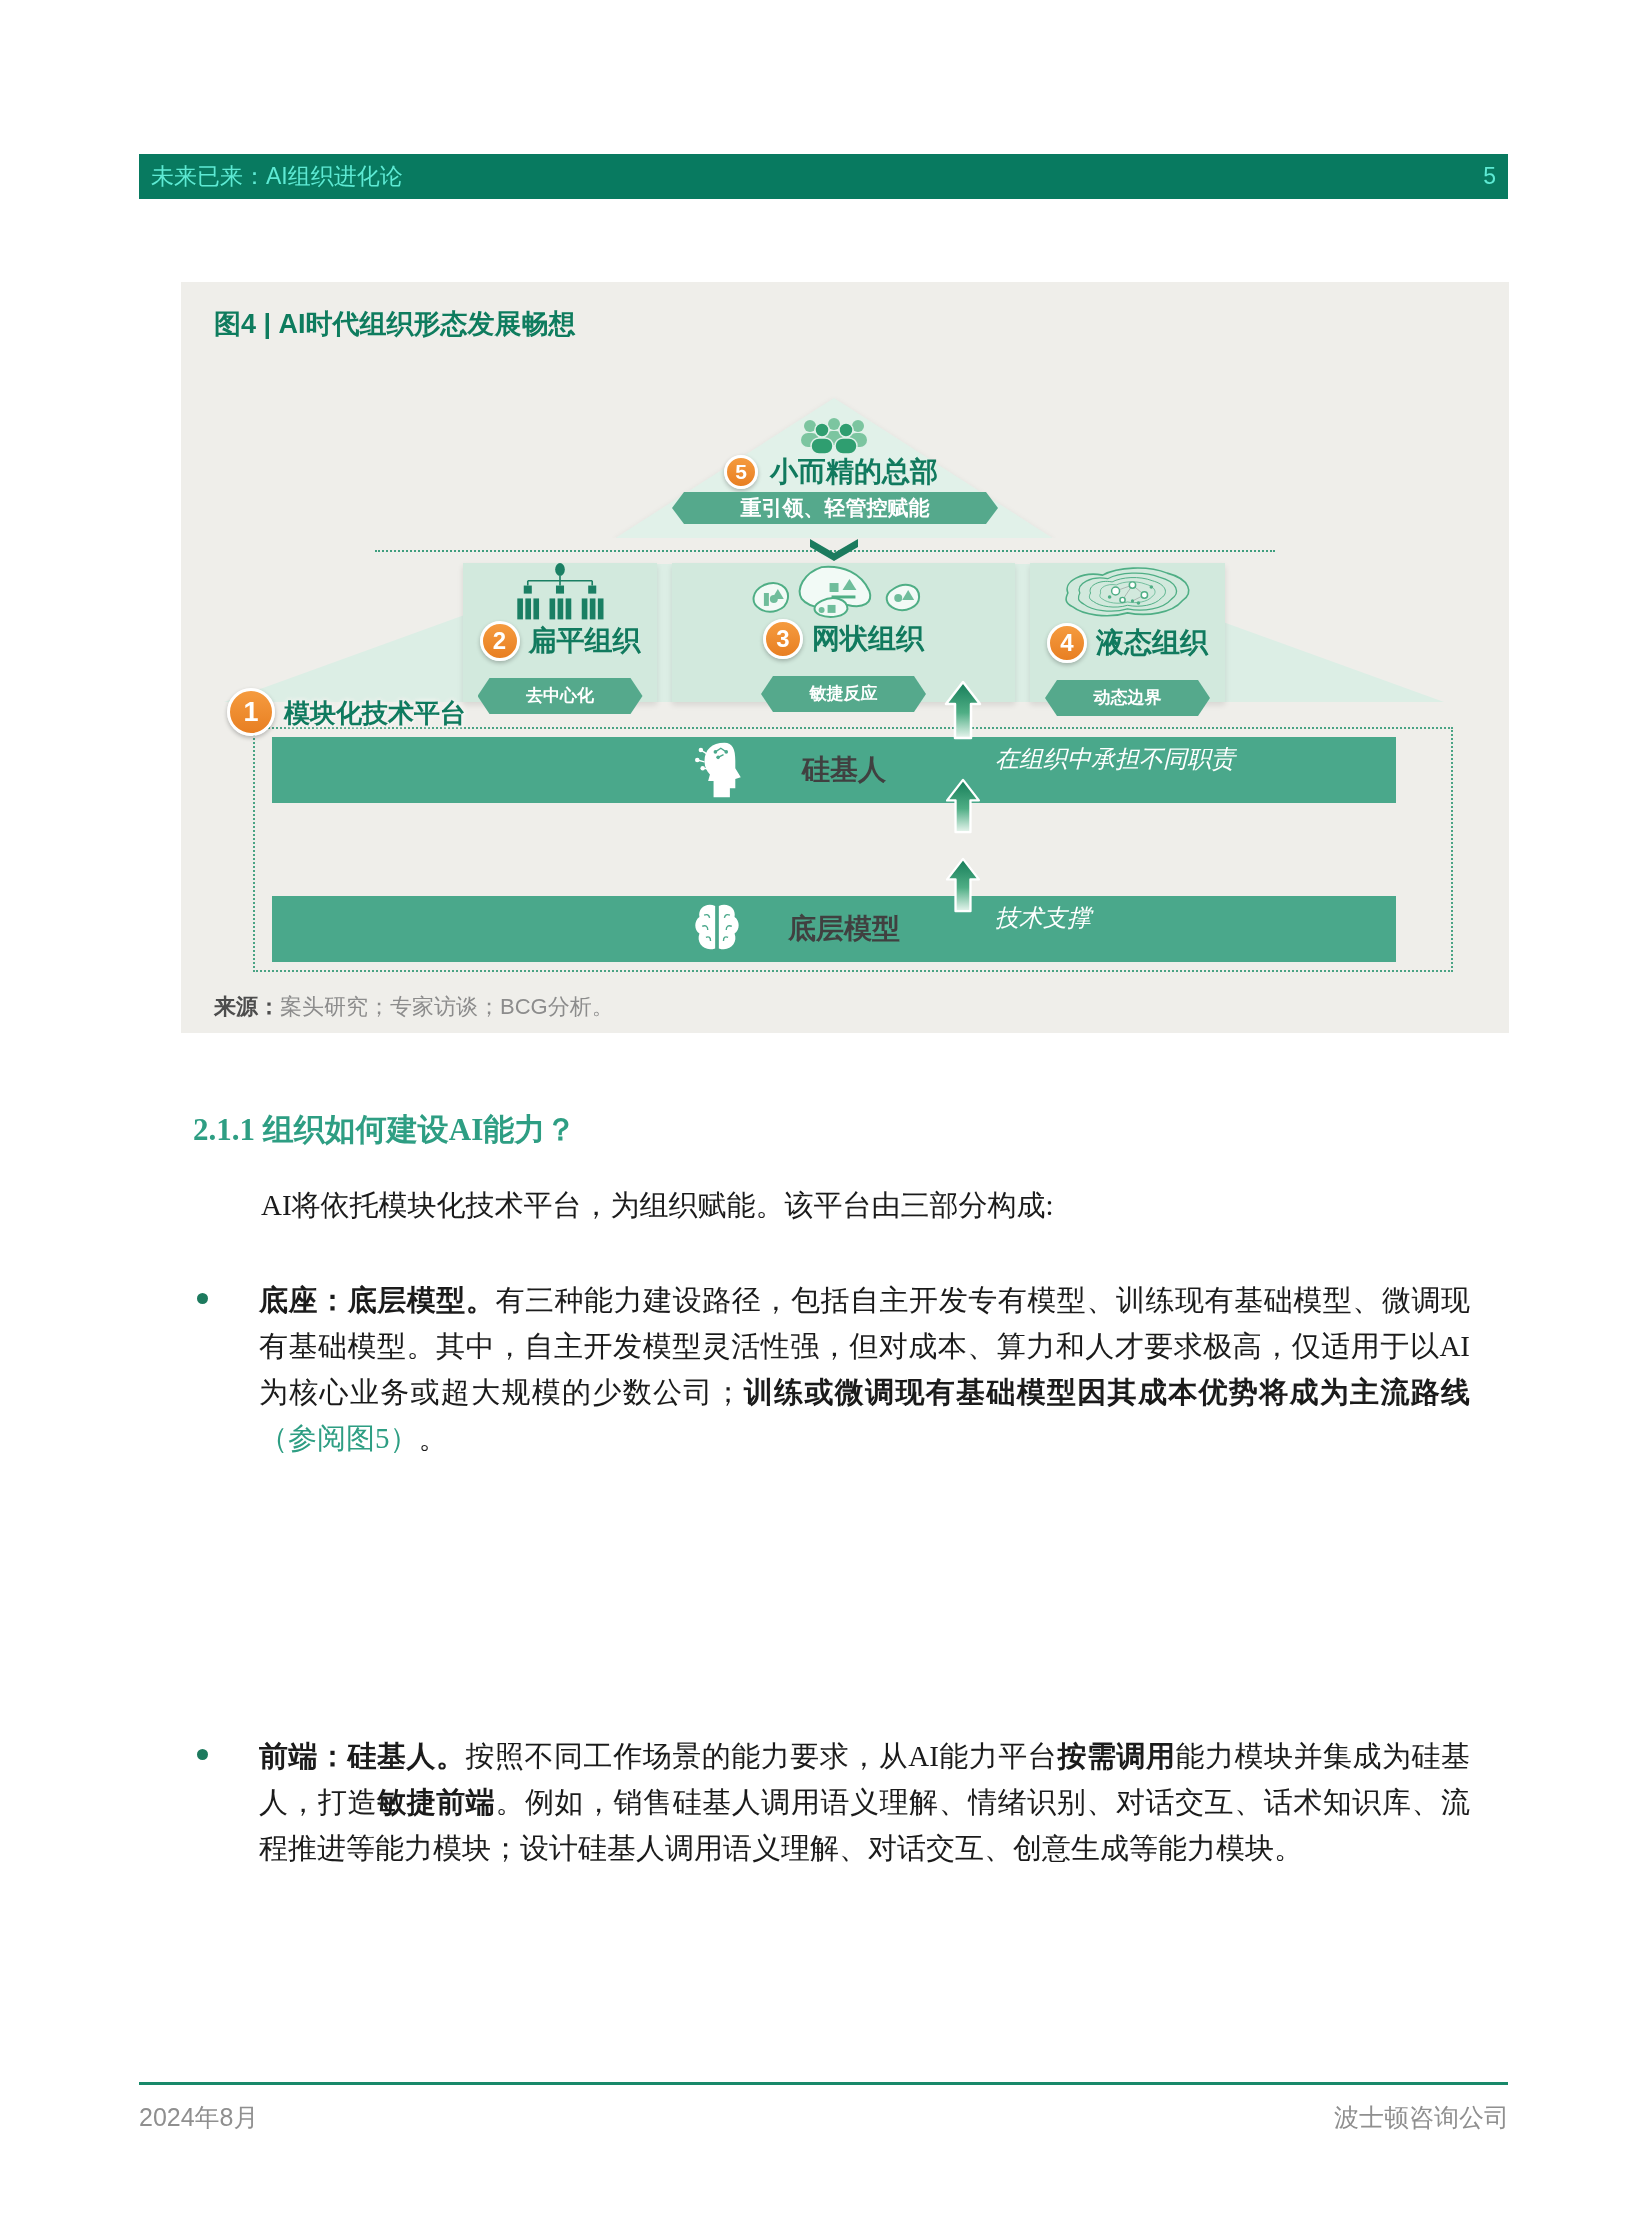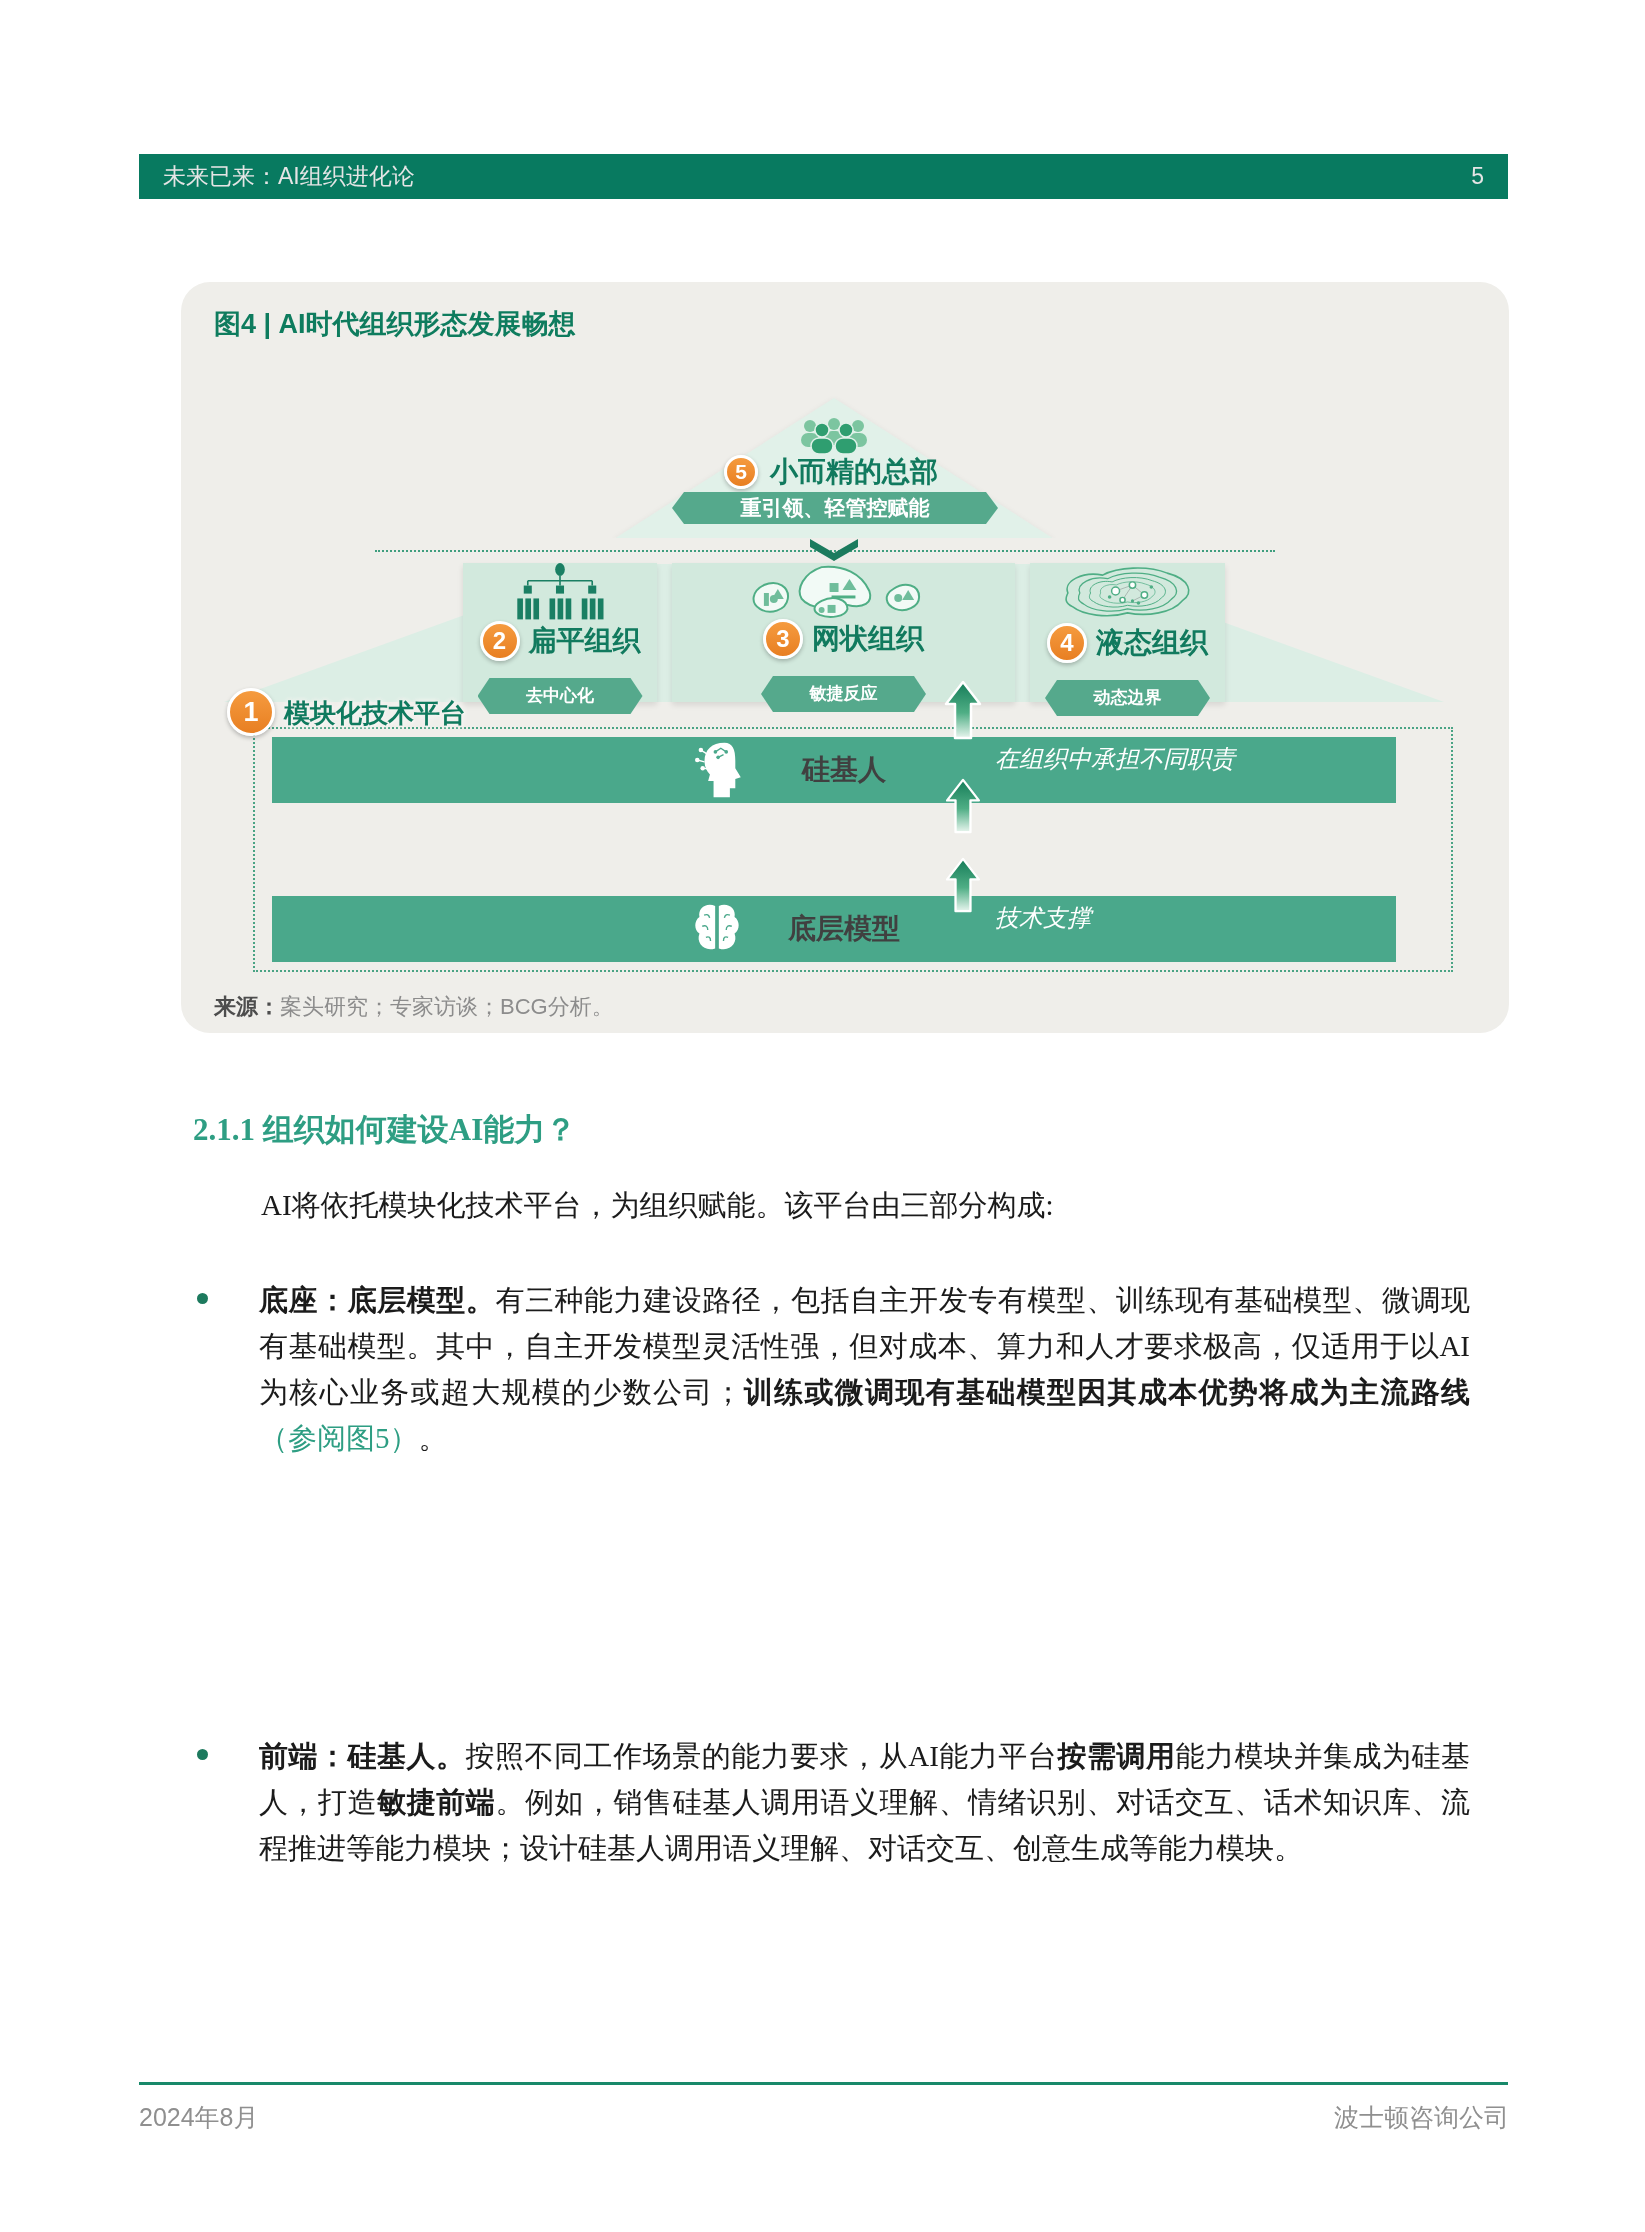--- a/index.html
+++ b/index.html
@@ -1,25 +1,25 @@
 <!DOCTYPE html>
 <html><head>
 <meta charset="utf-8">
 <style>
   html,body{margin:0;padding:0;background:#fff;}
   #page{position:relative;width:1646px;height:2233px;background:#ffffff;overflow:hidden;
         font-family:"Liberation Sans","DejaVu Sans",sans-serif;}
 
   
   .header-bar{position:absolute;left:139px;top:154px;width:1369px;height:45px;background:#087a60;
-    color:#e5e5e5;display:flex;justify-content:space-between;align-items:center;padding:0 24px;
+    color:#5eead4;display:flex;justify-content:space-between;align-items:center;padding:0 12px;
     box-sizing:border-box;font-size:23px;}
 
   
-  .fig-panel{position:absolute;left:181px;top:282px;width:1328px;height:751px;background:#efeeea;border-radius:29px;}
+  .fig-panel{position:absolute;left:181px;top:282px;width:1328px;height:751px;background:#efeeea;}
   .fig-title{position:absolute;left:33px;top:24px;font-size:27px;font-weight:bold;color:#0e7c5e;}
 
   .tri{position:absolute;}
   .tri-shape{width:100%;height:100%;clip-path:polygon(50% 0,100% 100%,0 100%);}
   .tri-low{left:43px;top:199px;width:1220px;height:221px;}
   .tri-low .tri-shape{background:#dceee5;}
   .tri-top{left:433px;top:116px;width:440px;height:141px;filter:drop-shadow(0 3px 3px rgba(0,0,0,.12));}
   .tri-top .tri-shape{background:#e1f1e9;}
   .band{position:absolute;left:0;top:256px;width:100%;height:26px;background:#efeeea;}
   .dotline{position:absolute;left:194px;top:268px;width:900px;border-top:2px dotted #3f9e7e;}

